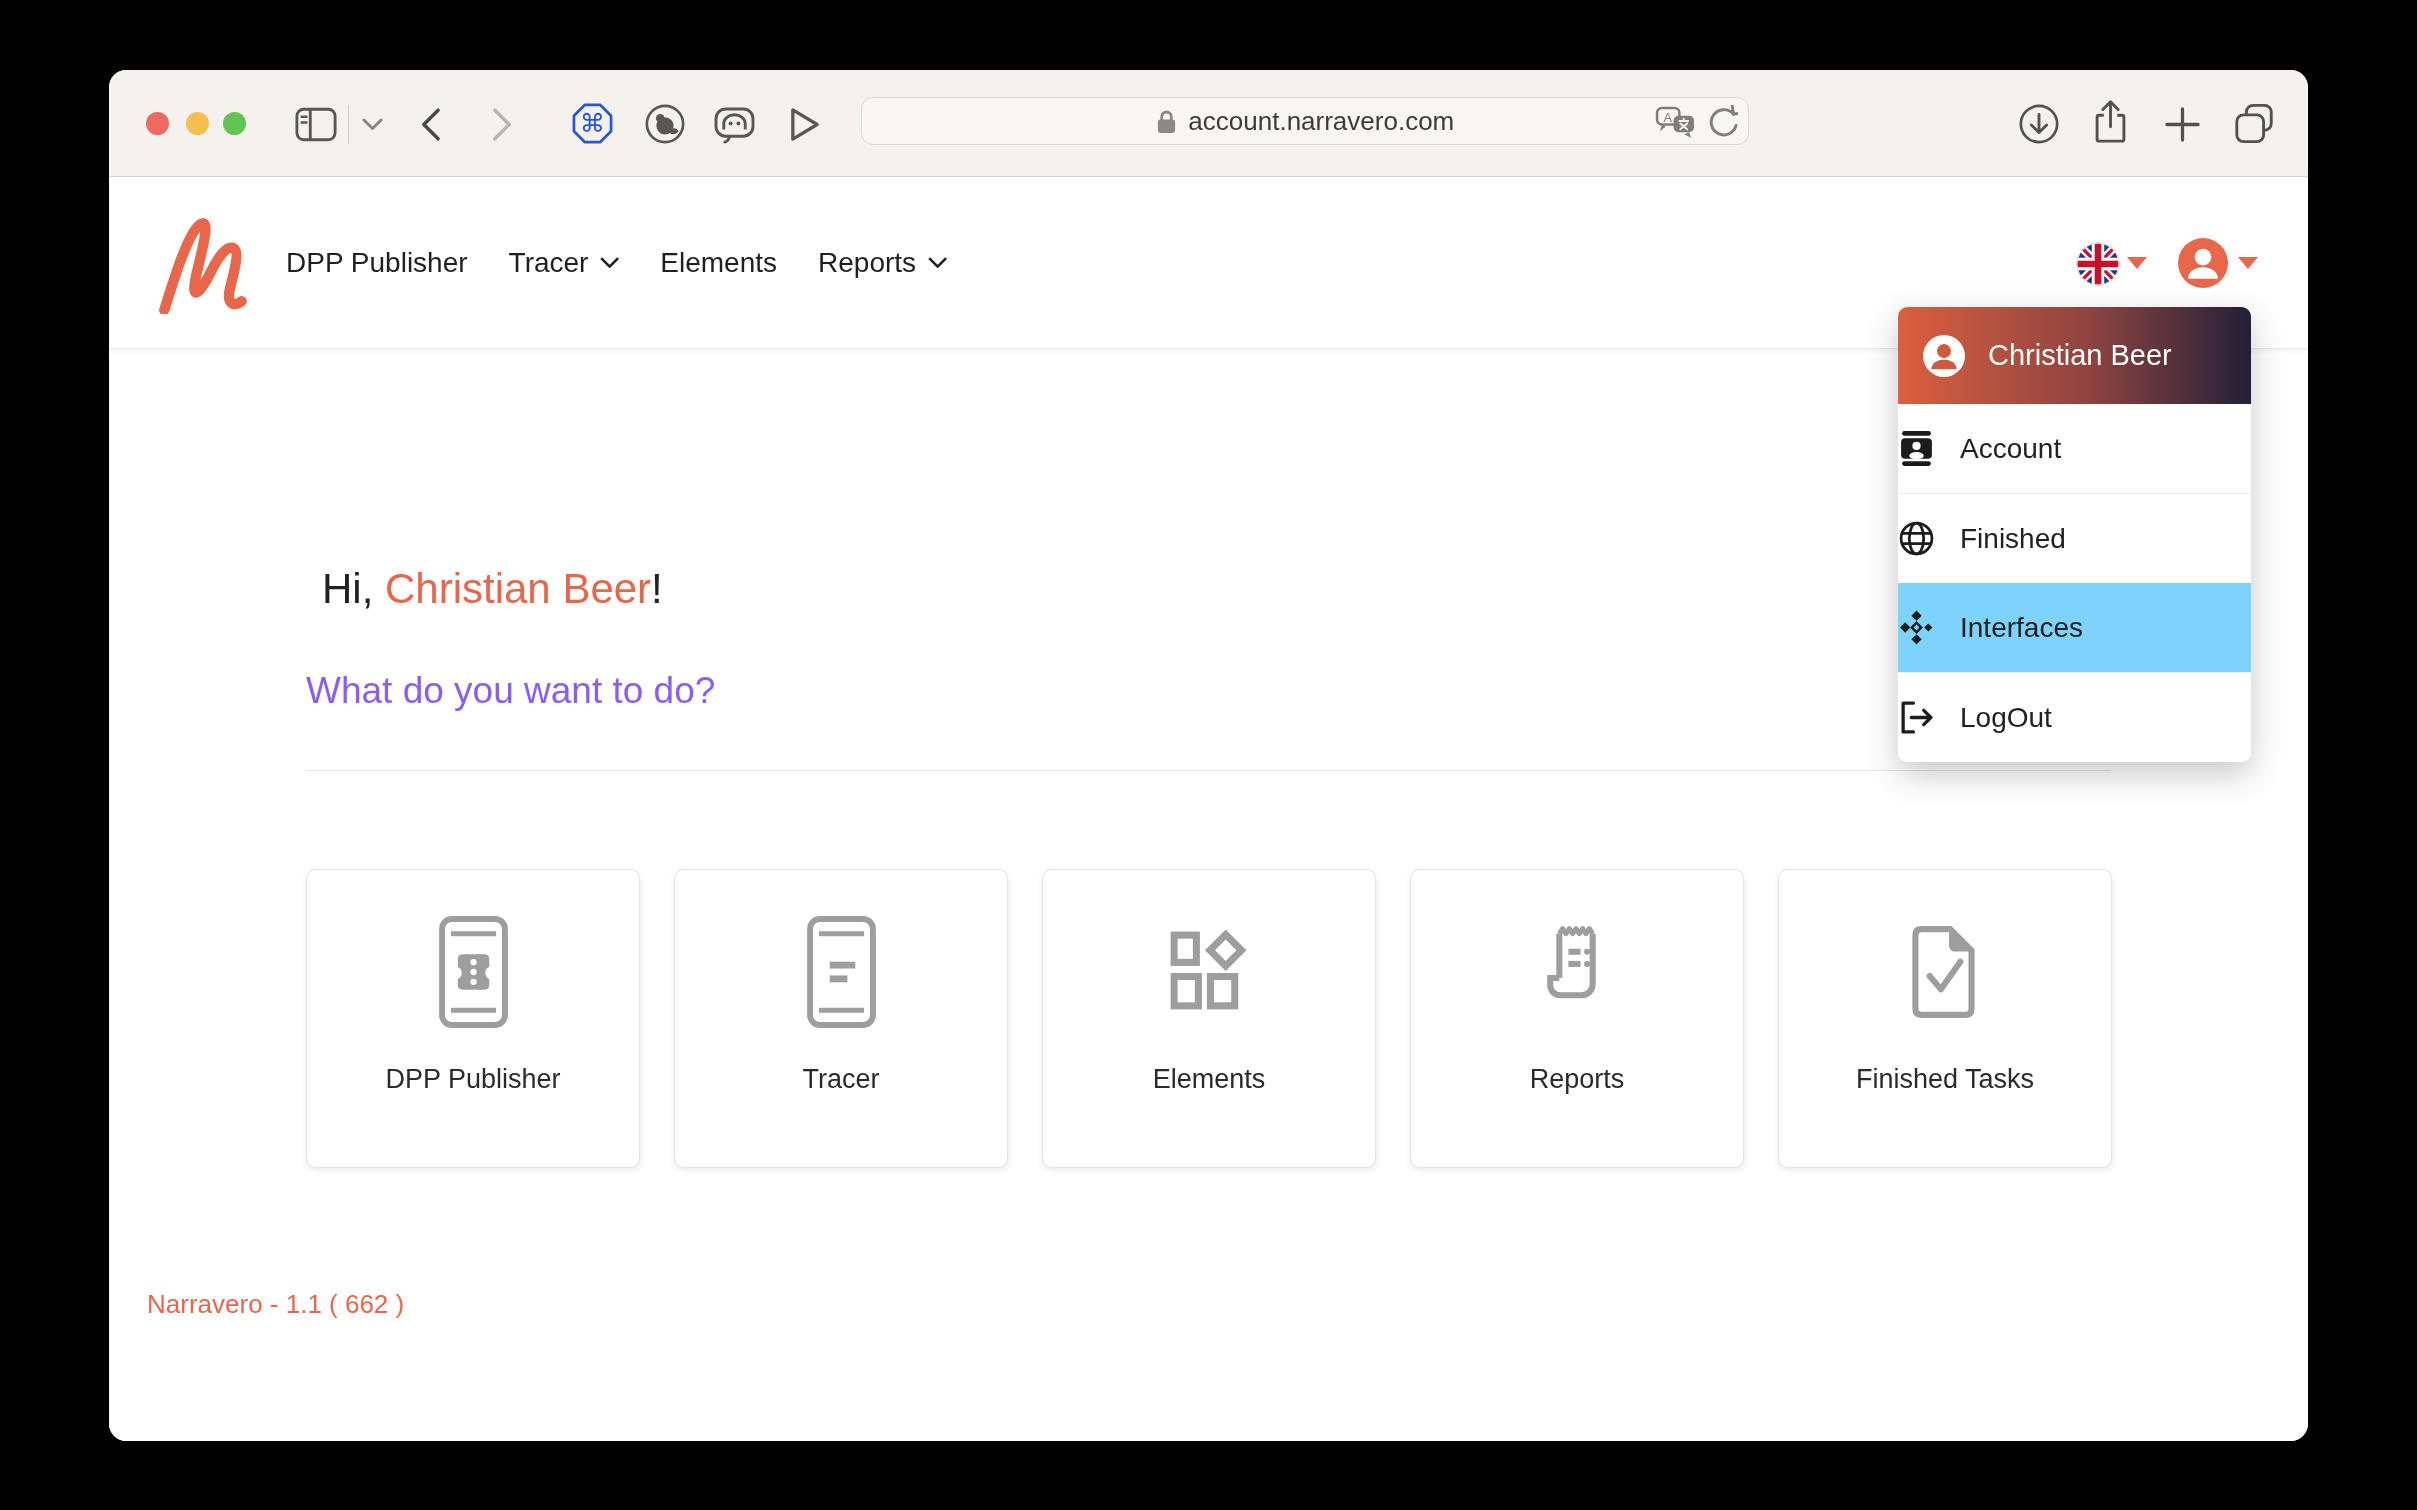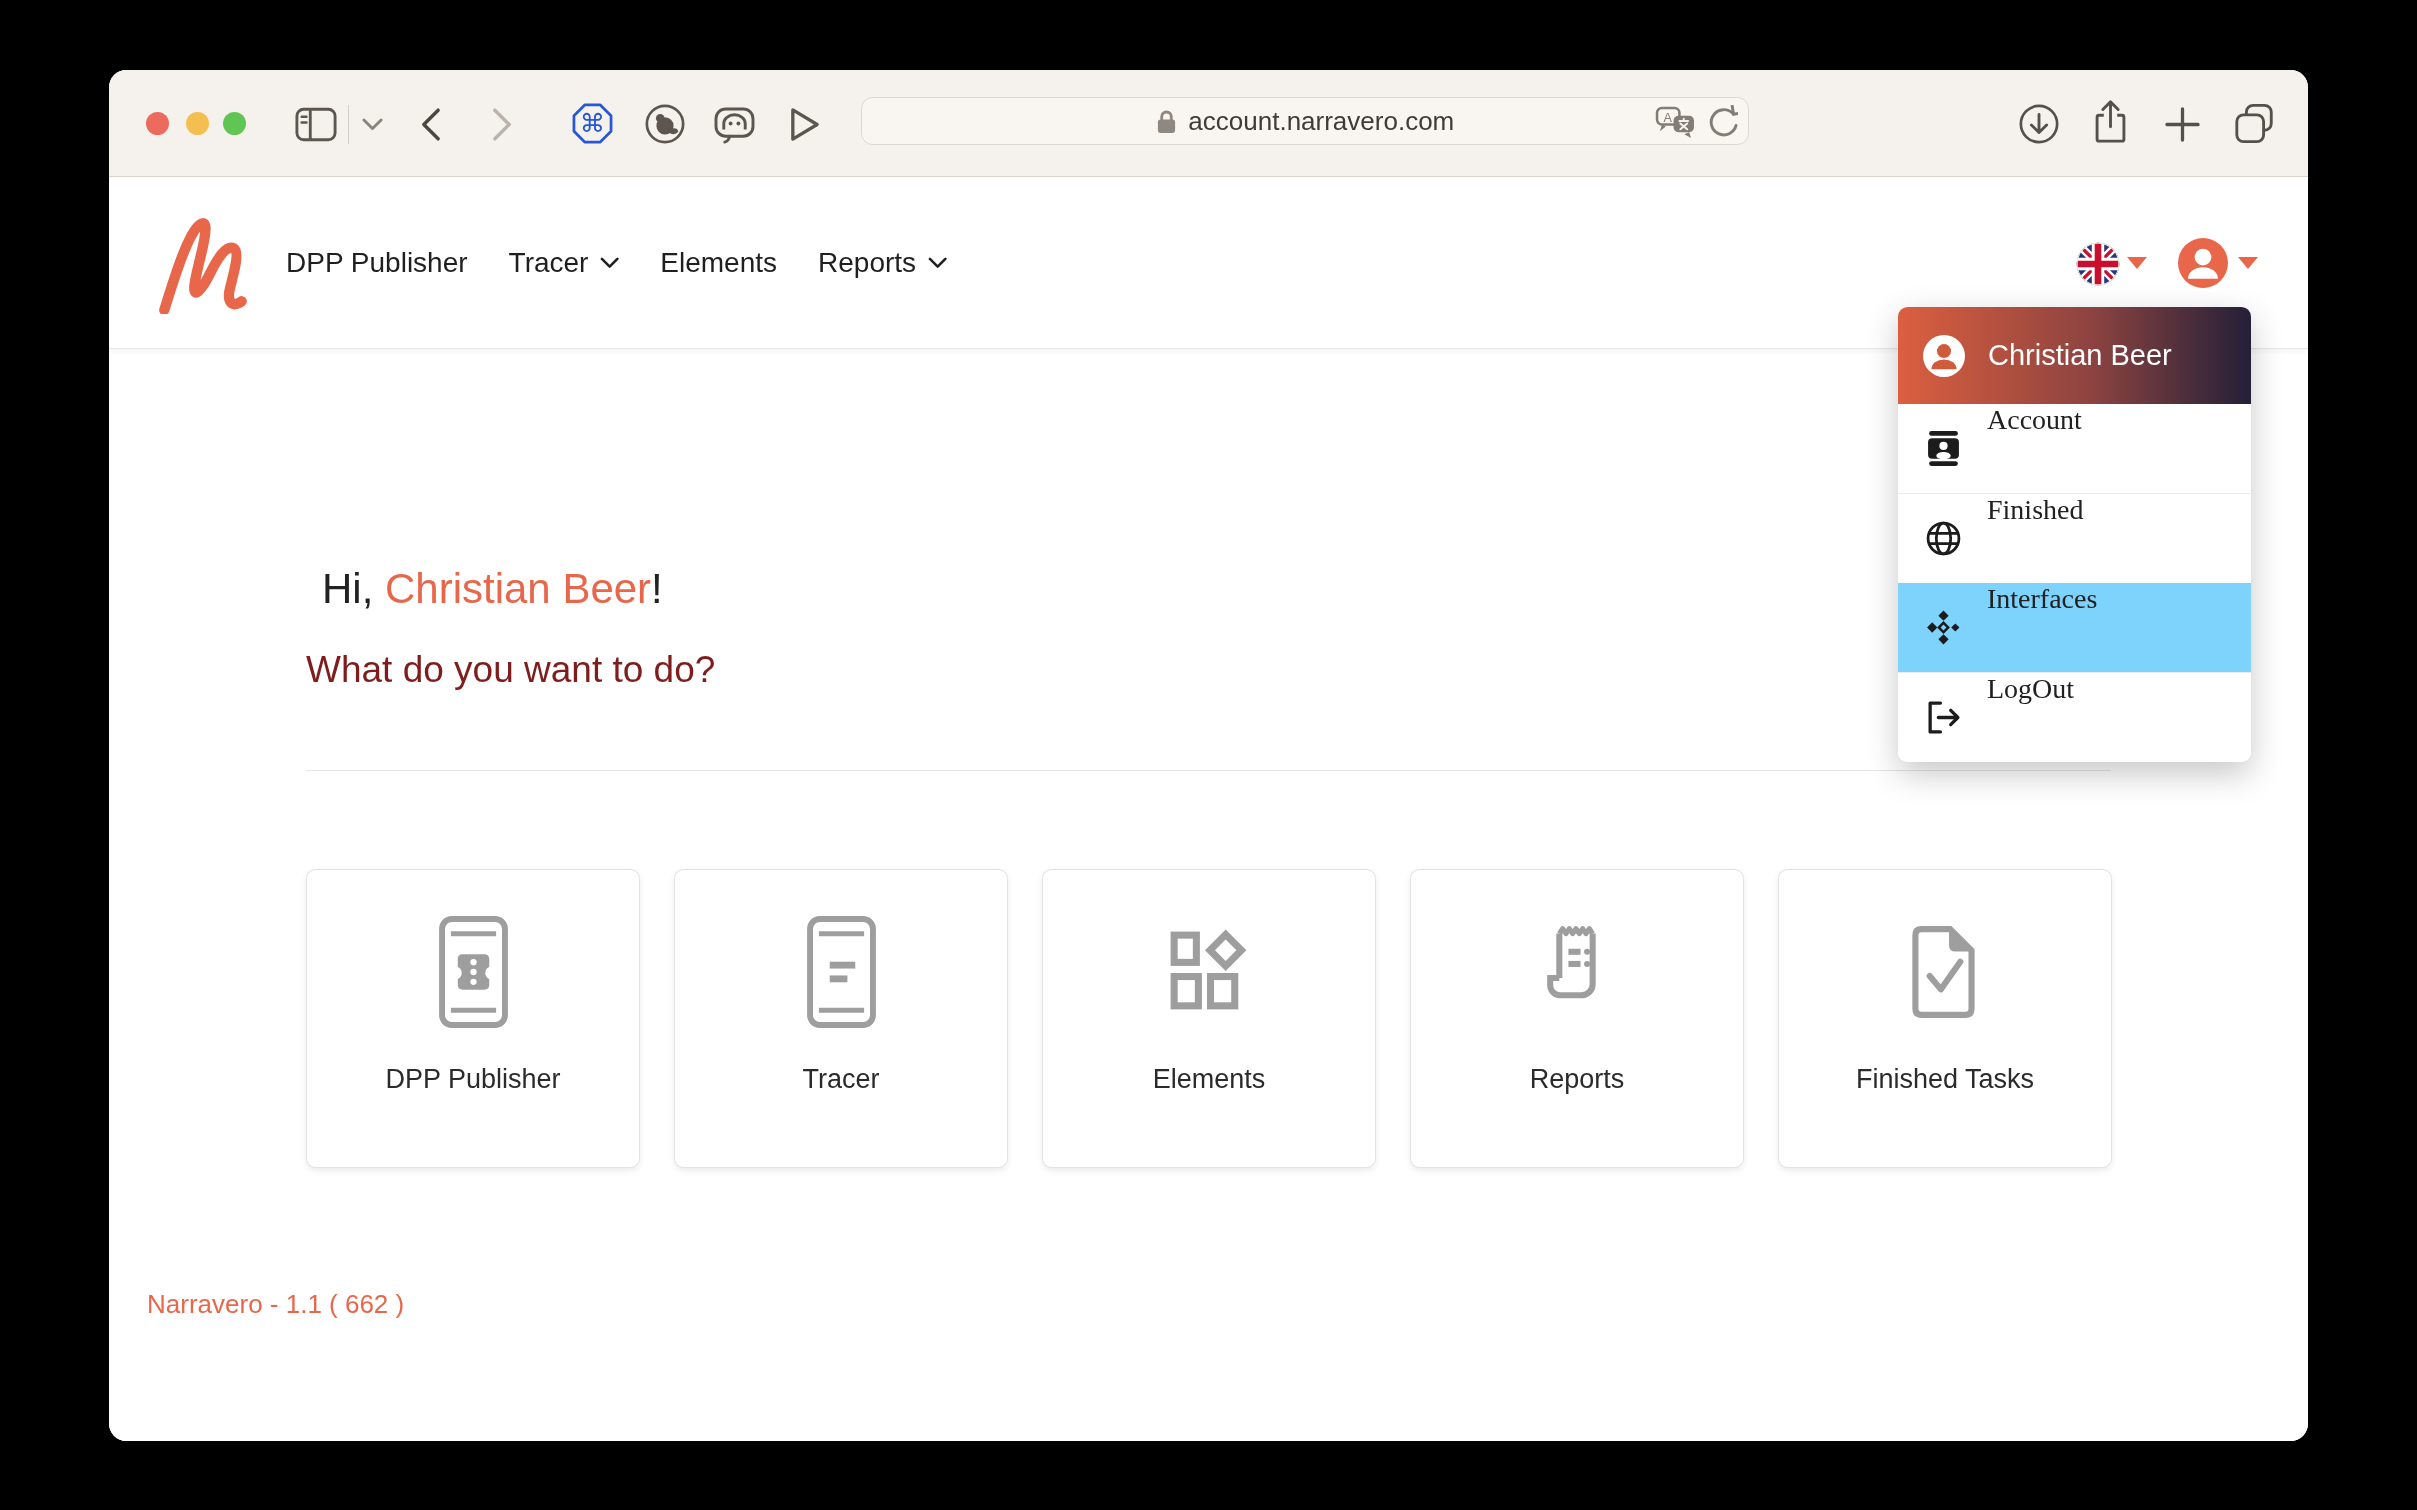--- a/index.html
+++ b/index.html
@@ -16,32 +16,32 @@
   .addr-text{font-size:26px;color:#3f3b36;margin-left:11.6px;}
   
   #page{position:absolute;left:0;top:107px;width:100%;height:1264px;background:#fff;}
   #site-header{position:absolute;left:0;top:0;width:100%;height:171px;background:#fff;border-bottom:1px solid #e8e8e8;box-shadow:0 1.9px 5.8px rgba(0,0,0,.05);}
   #main-nav{position:absolute;left:177px;top:0;height:171px;display:flex;align-items:center;gap:41px;}
   .nav-item{display:flex;align-items:center;font-size:28px;color:#1f1f1f;cursor:pointer;}
   .nav-item svg{margin-left:11.6px;}
   .caret{width:0;height:0;border-left:10.6px solid transparent;border-right:10.6px solid transparent;border-top:12.6px solid #e8674a;position:absolute;}
   h1#greeting{position:absolute;left:197px;top:372px;margin:16px;font-size:42px;font-weight:400;color:#212121;}
   #greeting .accent{color:#e8674a;}
-  #question{position:absolute;left:197px;top:472px;font-size:37px;color:#7f1d1d;}
+  #question{position:absolute;left:197px;top:493px;font-size:37px;color:#8b5cf6;}
   #content-divider{position:absolute;left:197px;top:593px;width:1805px;height:1px;background:#e5e5e5;}
   #cards{position:absolute;left:197px;top:692px;display:flex;gap:34px;}
   .card{width:332px;height:297px;background:#fff;border:1px solid #e2e2e2;border-radius:9.7px;box-shadow:0 2.9px 6.8px rgba(0,0,0,.08);display:flex;flex-direction:column;align-items:center;cursor:pointer;}
   .card-icon{height:126px;margin-top:39px;display:flex;align-items:center;justify-content:center;}
   .card-label{margin-top:29px;font-size:27px;color:#2b2b2b;}
   #footer-version{position:absolute;left:38px;top:1112px;font-size:26px;color:#e8674a;}
   
   #user-menu{position:absolute;left:1789px;top:130px;width:353px;background:#fff;border-radius:9.7px;box-shadow:0 11.6px 33px rgba(0,0,0,.22);z-index:20;overflow:hidden;}
   #user-menu-header{height:97px;background:linear-gradient(90deg,#dc5f3f 0%,#8c4340 55%,#232038 100%);display:flex;align-items:center;padding-left:25px;}
   #user-menu-header .uname{color:#fff;font-size:29px;margin-left:23px;}
-  .menu-item{height:89px;display:flex;padding-left:27px;cursor:pointer;background:#fff;font-family:Liberation Serif, serif;}
+  .menu-item{height:89px;display:flex;align-items:center;cursor:pointer;background:#fff;}
   .menu-item.hl{background:#7dd3fc;}
   .menu-item .mi-label{font-size:28px;color:#212121;margin-left:25px;}
   .menu-div{height:1px;background:#ebebeb;}
   .icon-flex{display:flex;align-items:center;justify-content:center;}
 </style>
 </head>
 <body>
 
 <div id="browser-window">
 

